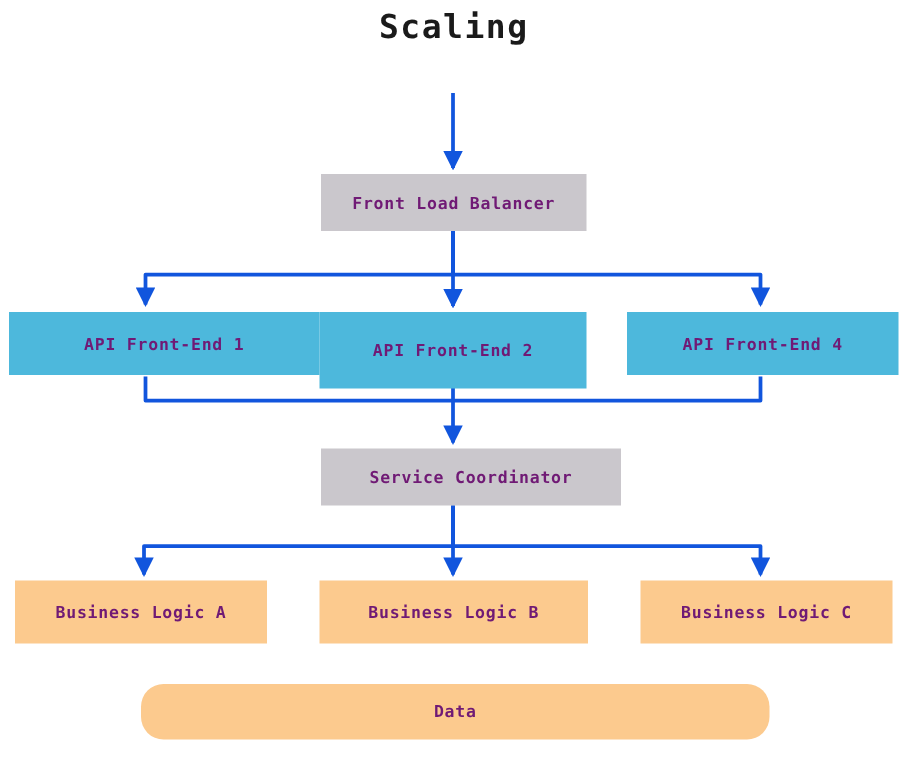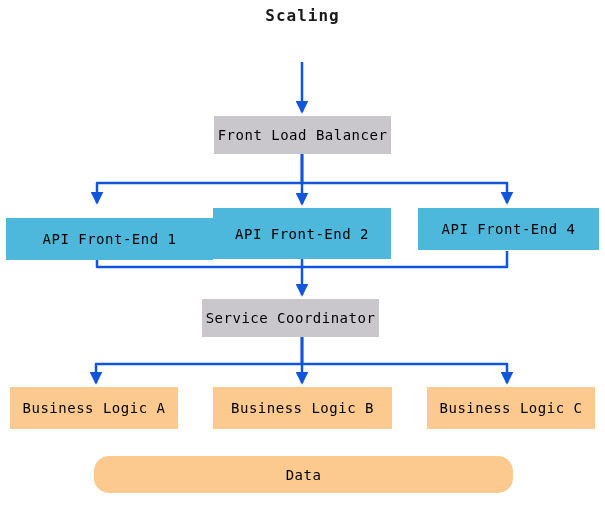--- a/index.html
+++ b/index.html
@@ -15,40 +15,40 @@
     background: #ffffff;
     overflow: hidden;
   }
   .title {
     position: absolute;
     left: 0;
     top: 6px;
     width: 605px;
     margin: 0;
     text-align: center;
-    font-size: 16px;
+    font-size: 22px;
     font-weight: bold;
     color: #1a1a1a;
     letter-spacing: 1px;
   }
   svg.arrows {
     position: absolute;
     left: 0;
     top: 0;
     width: 605px;
     height: 506px;
   }
   .node {
     position: absolute;
     display: flex;
     align-items: center;
     justify-content: center;
-    color: #000000;
-    font-size: 14px;
-    font-weight: normal;
+    color: #701a75;
+    font-size: 11px;
+    font-weight: bold;
     letter-spacing: 0.5px;
     white-space: nowrap;
     box-sizing: border-box;
   }
   .node.gray   { background: #cac7cc; }
   .node.blue   { background: #4db8dc; }
   .node.orange { background: #fcca8e; }
 </style>
 </head>
 <body>
@@ -76,27 +76,27 @@
       <path d="M302,251 V295" marker-end="url(#arrow)"></path>
 
       <path d="M302,337 V364 H96 V383" marker-end="url(#arrow)"></path>
       <path d="M302,337 V383" marker-end="url(#arrow)"></path>
       <path d="M302,337 V364 H507 V383" marker-end="url(#arrow)"></path>
     </g>
   </svg>
 
   <div class="node gray" style="left:214px; top:116px; width:177px; height:38px;">Front Load Balancer</div>
 
-  <div class="node blue" style="left:6px; top:208px; width:207px; height:42px;margin-top:10px;">API Front-End 1</div>
+  <div class="node blue" style="left:6px; top:208px; width:207px; height:42px;">API Front-End 1</div>
 
   <div class="node blue" style="left:213px; top:208px; width:178px; height:51px;">API Front-End 2</div>
 
   <div class="node blue" style="left:418px; top:208px; width:181px; height:42px;">API Front-End 4</div>
 
-  <div class="node gray" style="left:202px; top:299px; width:177px; height:38px;">Service Coordinator</div>
+  <div class="node gray" style="left:214px; top:299px; width:200px; height:38px;">Service Coordinator</div>
 
   <div class="node orange" style="left:10px; top:387px; width:168px; height:42px;">Business Logic A</div>
 
   <div class="node orange" style="left:427px; top:387px; width:168px; height:42px;">Business Logic C</div>
 
   <div class="node orange" style="left:213px; top:387px; width:179px; height:42px;">Business Logic B</div>
 
   <div class="node orange" style="left:94px; top:456px; width:419px; height:37px;border-radius:15px;">Data</div>
 
 </div>

